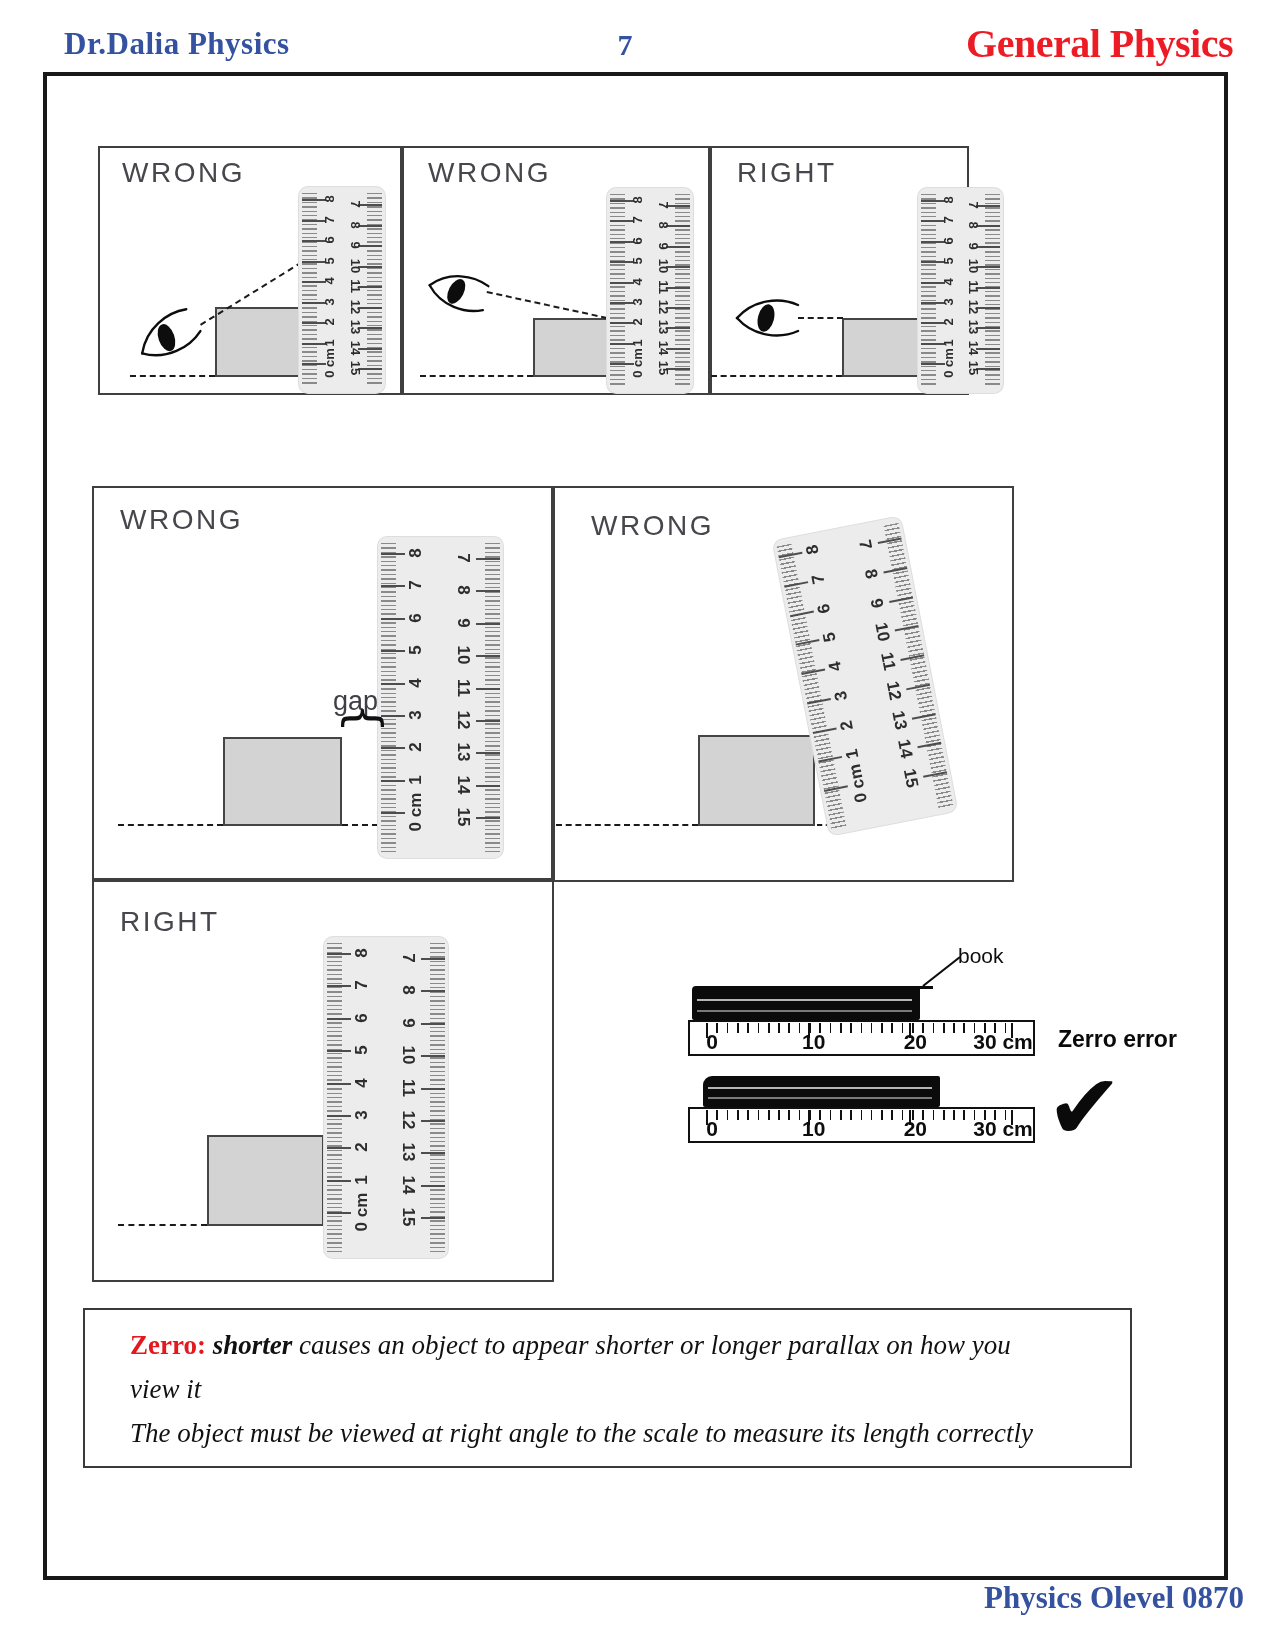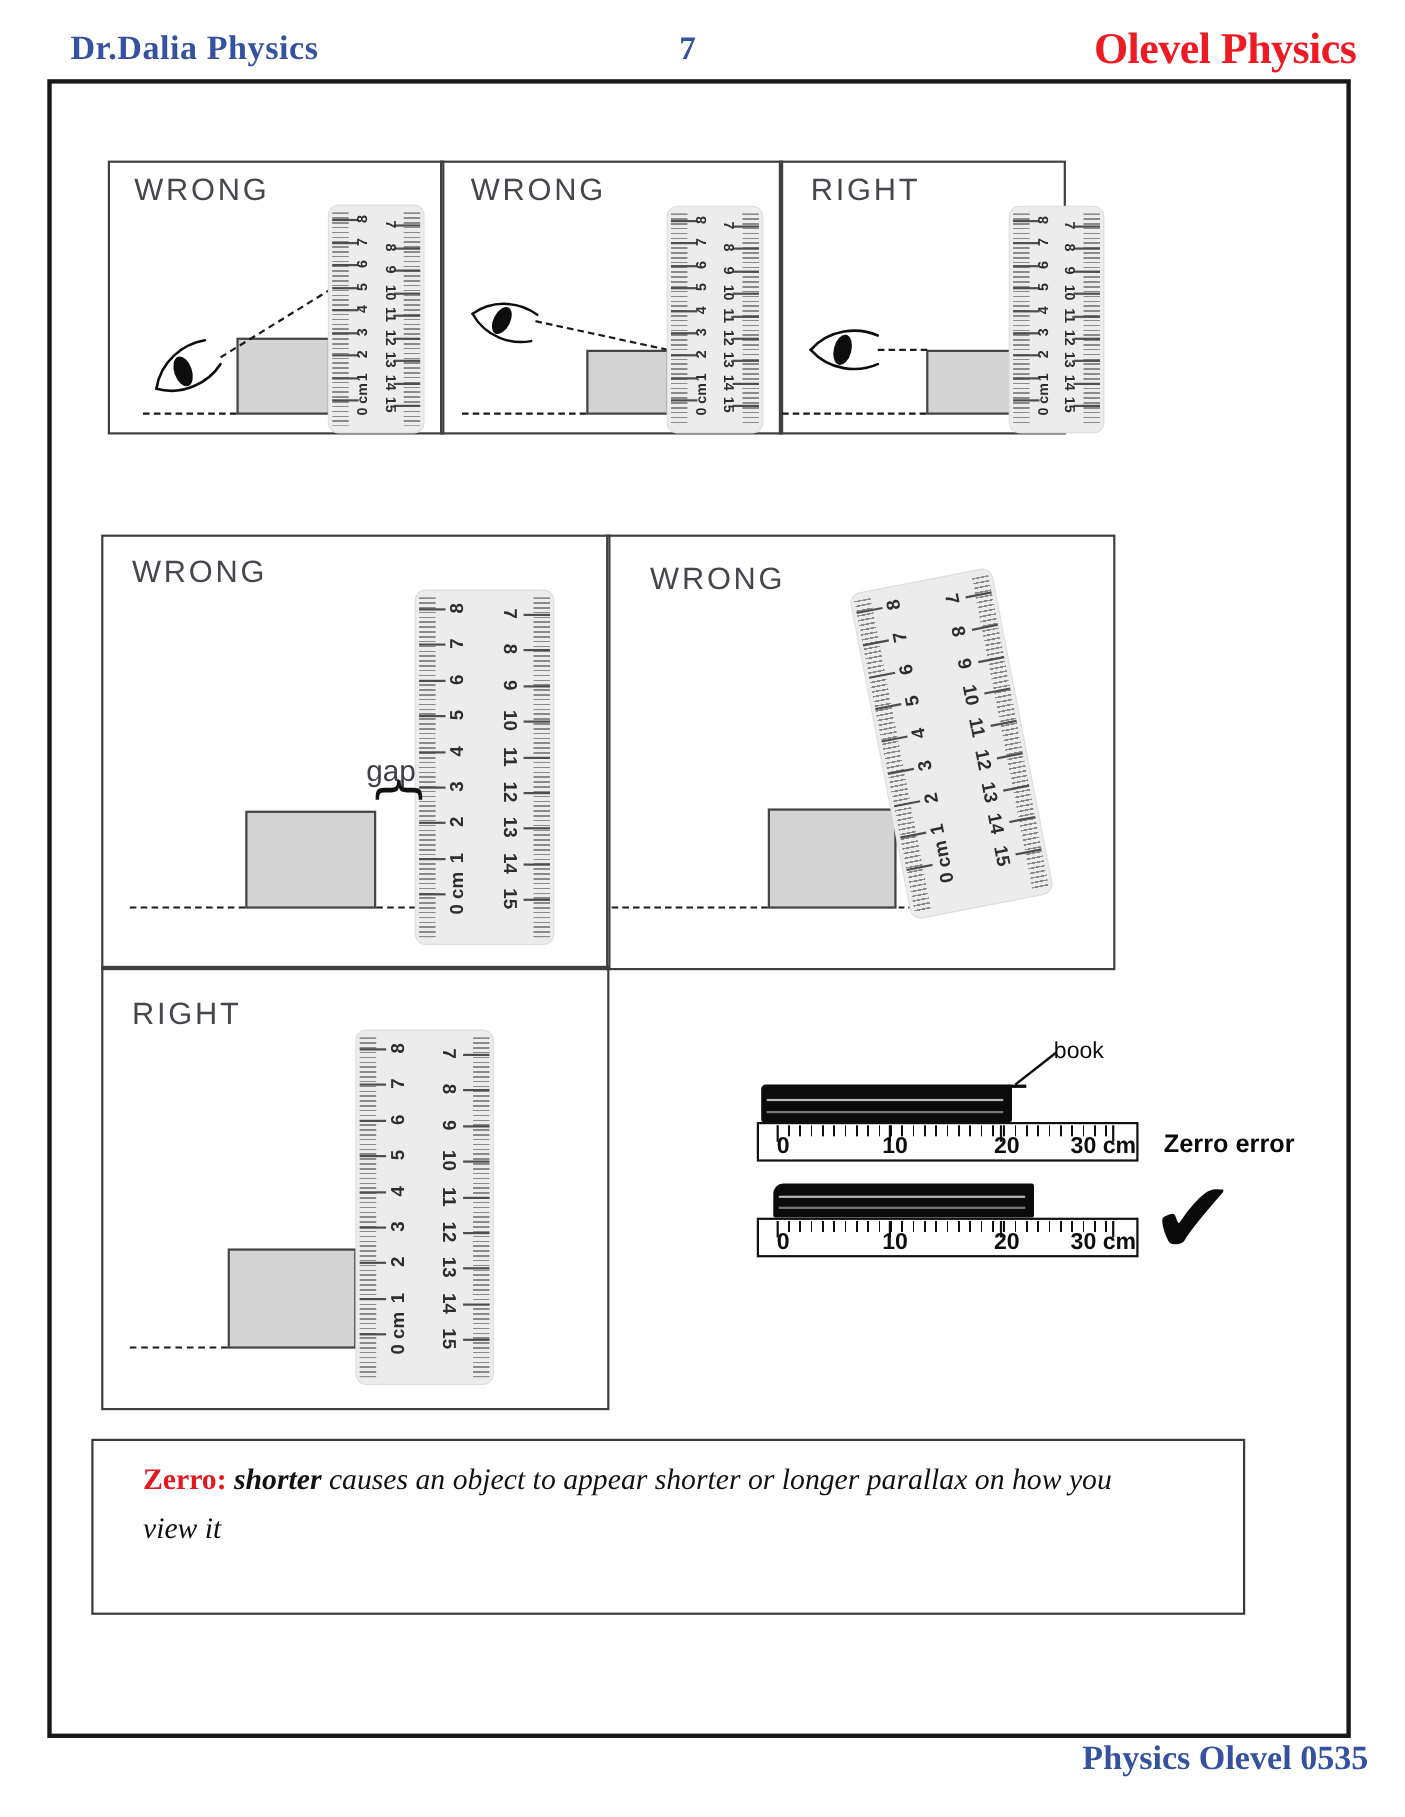--- a/index.html
+++ b/index.html
@@ -57,21 +57,21 @@
   .notebox{left:83px;top:1308px;width:1049px;height:160px;border:2px solid #3a3a3a;box-sizing:border-box;z-index:1;}
   .noteline{position:absolute;left:45px;font:italic 400 27px "Liberation Serif",serif;color:#111;white-space:nowrap;}
   .noteline .prefix{font-style:normal;font-weight:700;color:#e3191f;}
   .noteline .kw{font-weight:700;}
 </style>
 </head>
 <body>
 
 <div class="abs hdr-author">Dr.Dalia Physics</div>
 <div class="abs hdr-page">7</div>
-<div class="abs hdr-title">Olevel Physics</div>
+<div class="abs hdr-title">General Physics</div>
 
 <div class="abs mainframe"></div>
 
 <div class="abs panel" style="left:98px;top:146px;width:302px;height:245px;"></div>
 <div class="abs panel" style="left:400px;top:146px;width:308px;height:245px;"></div>
 <div class="abs panel" style="left:708px;top:146px;width:257px;height:245px;"></div>
 
 <div class="abs plabel" style="left:122px;top:157px;">WRONG</div>
 <div class="abs plabel" style="left:428px;top:157px;">WRONG</div>
 <div class="abs plabel" style="left:737px;top:157px;">RIGHT</div>
@@ -411,15 +411,16 @@
 <div class="abs zerror" style="left:1058px;top:1026px;">Zerro error</div>
 <div class="abs check" style="left:1046px;top:1062px;">✔</div>
 
 <div class="abs notebox">
   <div class="noteline" style="top:20px;">
     <span class="prefix">Zerro:</span>
     <span class="kw">shorter</span>
     <span>causes an object to appear shorter or longer parallax on how you</span>
   </div>
   <div class="noteline" style="top:64px;">view it</div>
-</div>
-
-<div class="abs ftr">Physics Olevel 0535</div>
+  <div class="noteline" style="top:108px;">The object must be viewed at right angle to the scale to measure its length correctly</div>
+</div>
+
+<div class="abs ftr">Physics Olevel 0870</div>
 
 </body></html>

